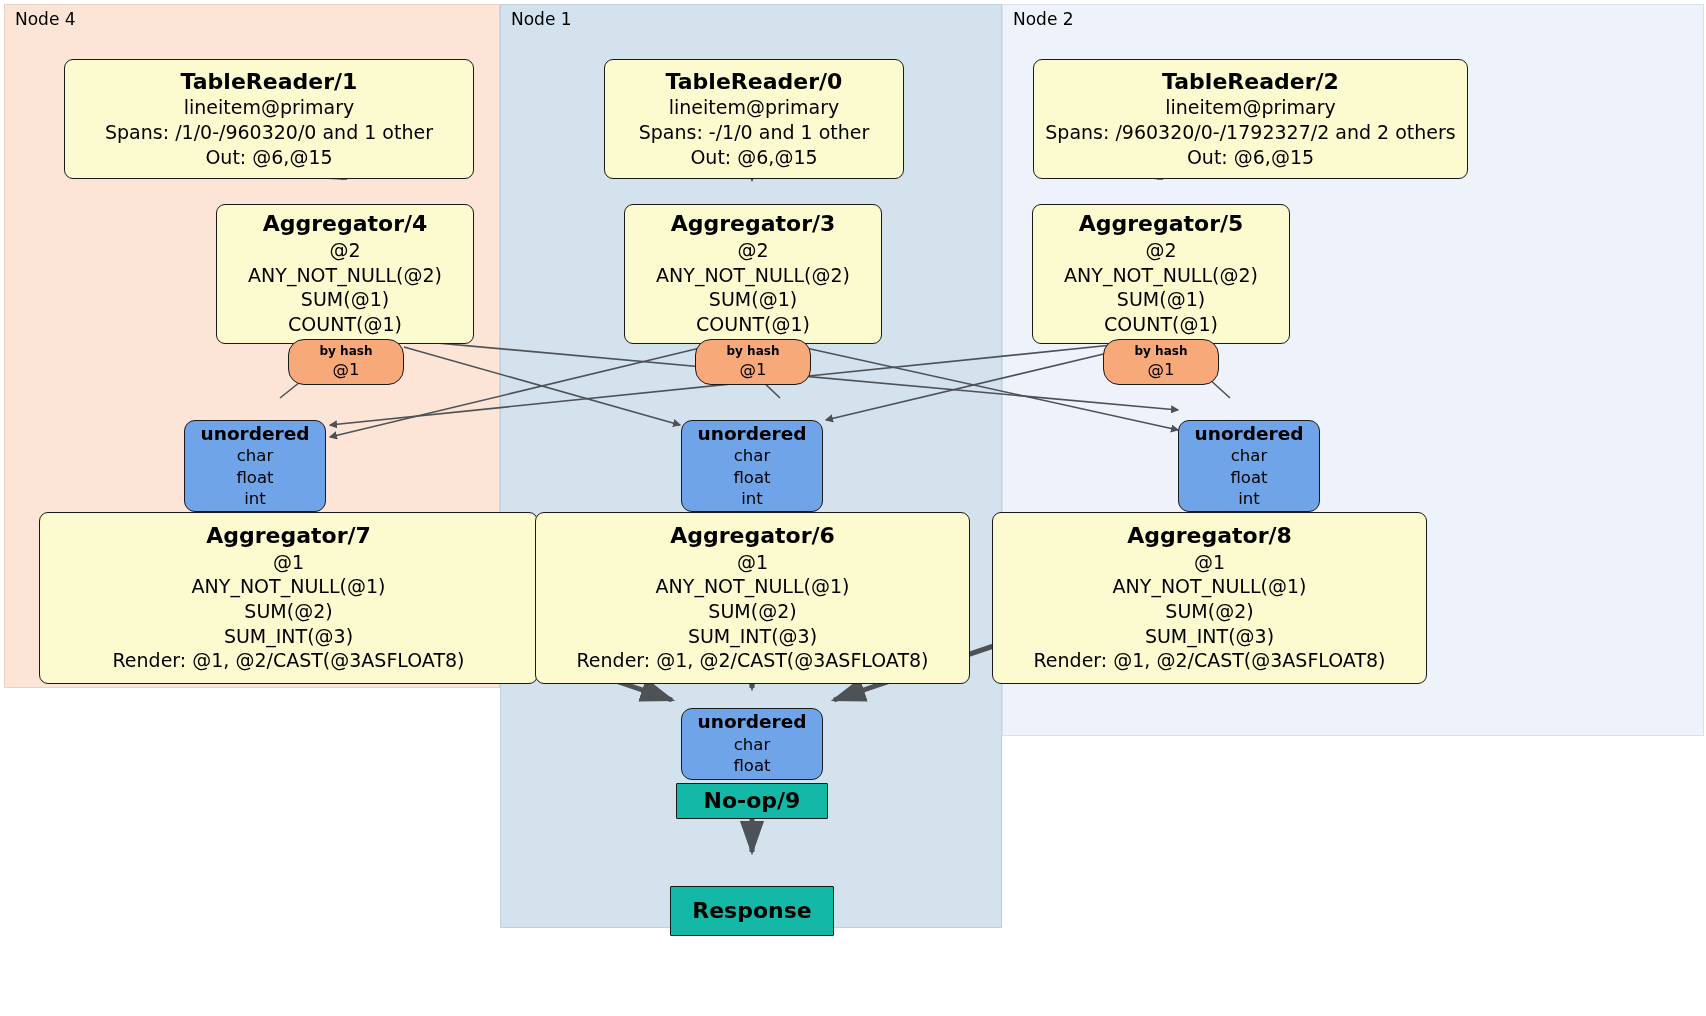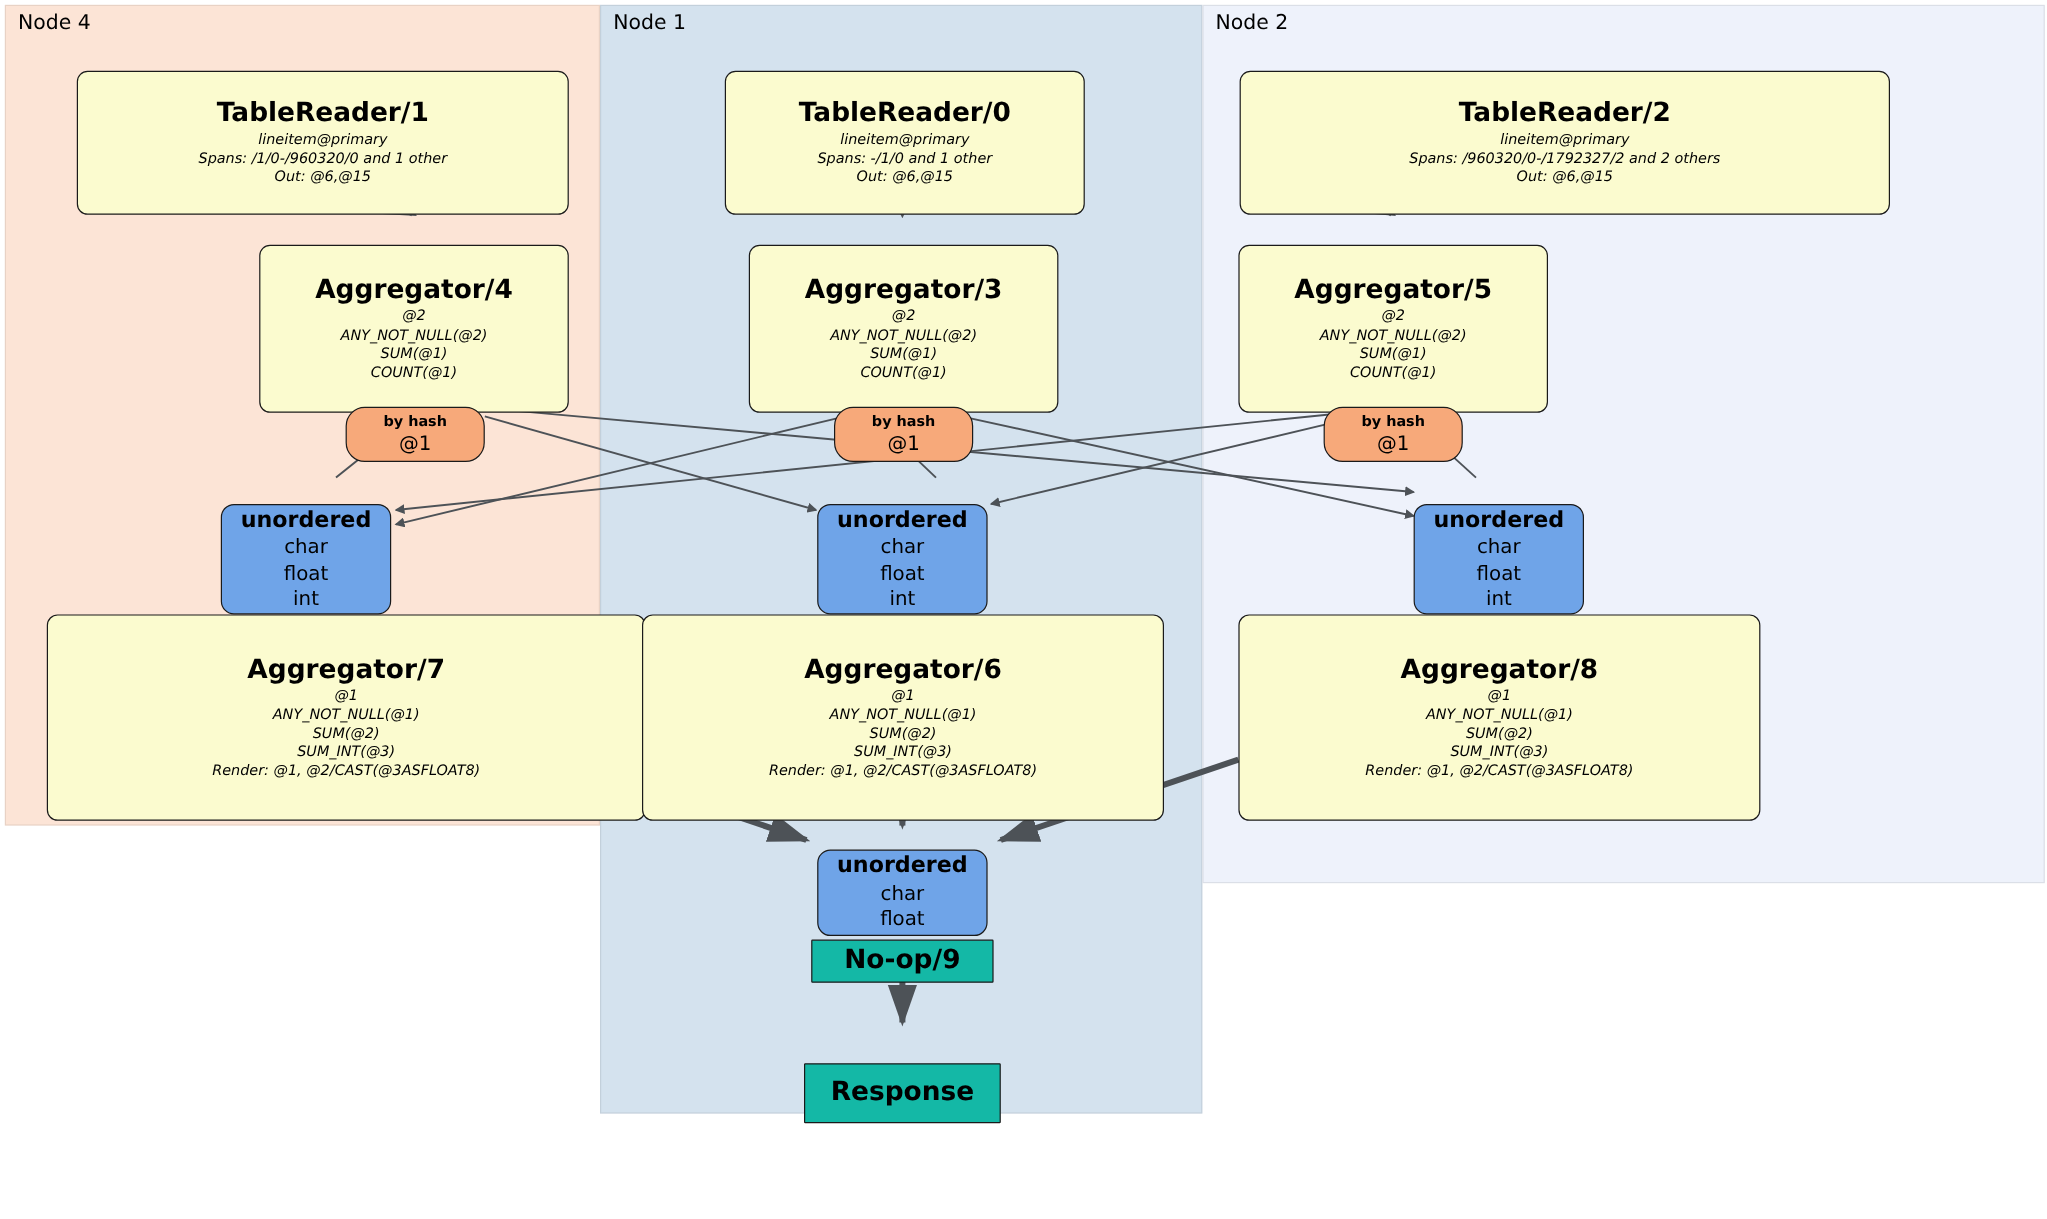--- a/index.html
+++ b/index.html
@@ -72,21 +72,21 @@
     border-radius: 11px;
     font-size: 17px;
     z-index: 6;
   }
   .sync .title { font-size: 18.5px; }
   .pill {
     background: #14b8a6;
     border-radius: 1px;
     z-index: 5;
   }
-  .sub { font-size: 12px; font-style: italic; }
+  .sub { font-size: 19px; }
   .small { font-size: 16.5px; }
 </style>
 </head>
 <body>
 
 <div id="canvas">
 
   <div class="panel" style="left:4px; top:4px; width:496px; height:684px; background:#fce4d6;">
     <div class="panel-label">Node 4</div>
   </div>
@@ -140,21 +140,21 @@
     <div class="sub">Out: @6,@15</div>
   </div>
 
   <div class="node proc" style="left:604px; top:33px; width:300px; height:120px;">
     <div class="title">TableReader/0</div>
     <div class="sub">lineitem@primary</div>
     <div class="sub">Spans: -/1/0 and 1 other</div>
     <div class="sub">Out: @6,@15</div>
   </div>
 
-  <div class="node proc" style="left:1033px; top:33px; width:542px; height:120px;">
+  <div class="node proc" style="left:1033px; top:33px; width:435px; height:120px;">
     <div class="title">TableReader/2</div>
     <div class="sub">lineitem@primary</div>
     <div class="sub">Spans: /960320/0-/1792327/2 and 2 others</div>
     <div class="sub">Out: @6,@15</div>
   </div>
 
   <div class="node proc" style="left:216px; top:178px; width:258px; height:140px;">
     <div class="title">Aggregator/4</div>
     <div class="sub">@2</div>
     <div class="sub">ANY_NOT_NULL(@2)</div>
@@ -225,21 +225,21 @@
 
   <div class="node proc" style="left:535px; top:486px; width:435px; height:172px;">
     <div class="title">Aggregator/6</div>
     <div class="sub">@1</div>
     <div class="sub">ANY_NOT_NULL(@1)</div>
     <div class="sub">SUM(@2)</div>
     <div class="sub">SUM_INT(@3)</div>
     <div class="sub">Render: @1, @2/CAST(@3ASFLOAT8)</div>
   </div>
 
-  <div class="node proc" style="left:1032px; top:486px; width:435px; height:172px;">
+  <div class="node proc" style="left:992px; top:486px; width:435px; height:172px;">
     <div class="title">Aggregator/8</div>
     <div class="sub">@1</div>
     <div class="sub">ANY_NOT_NULL(@1)</div>
     <div class="sub">SUM(@2)</div>
     <div class="sub">SUM_INT(@3)</div>
     <div class="sub">Render: @1, @2/CAST(@3ASFLOAT8)</div>
   </div>
 
   <div class="node sync" style="left:681px; top:682px; width:142px; height:72px;">
     <div class="title">unordered</div>

